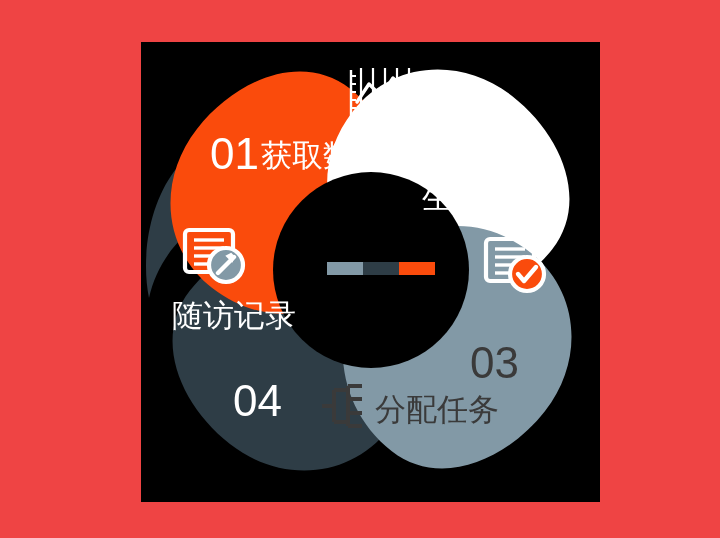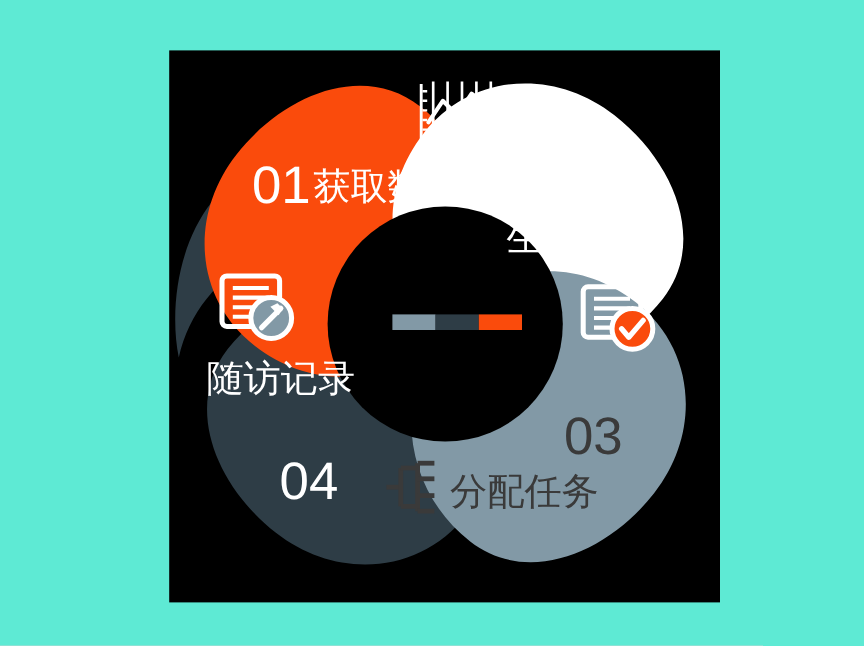--- a/index.html
+++ b/index.html
@@ -10,21 +10,21 @@
   body {
     width: 720px;
     height: 538px;
     font-family: "Liberation Sans", sans-serif;
     overflow: hidden;
   }
   #stage {
     position: relative;
     width: 720px;
     height: 538px;
-    background: #5eead4;
+    background: #ef4444;
     text-align: right;
   }
   
   #backdrop {
     position: absolute;
     left: 141px;
     top: 42px;
     width: 459px;
     height: 460px;
     background: #000000;

